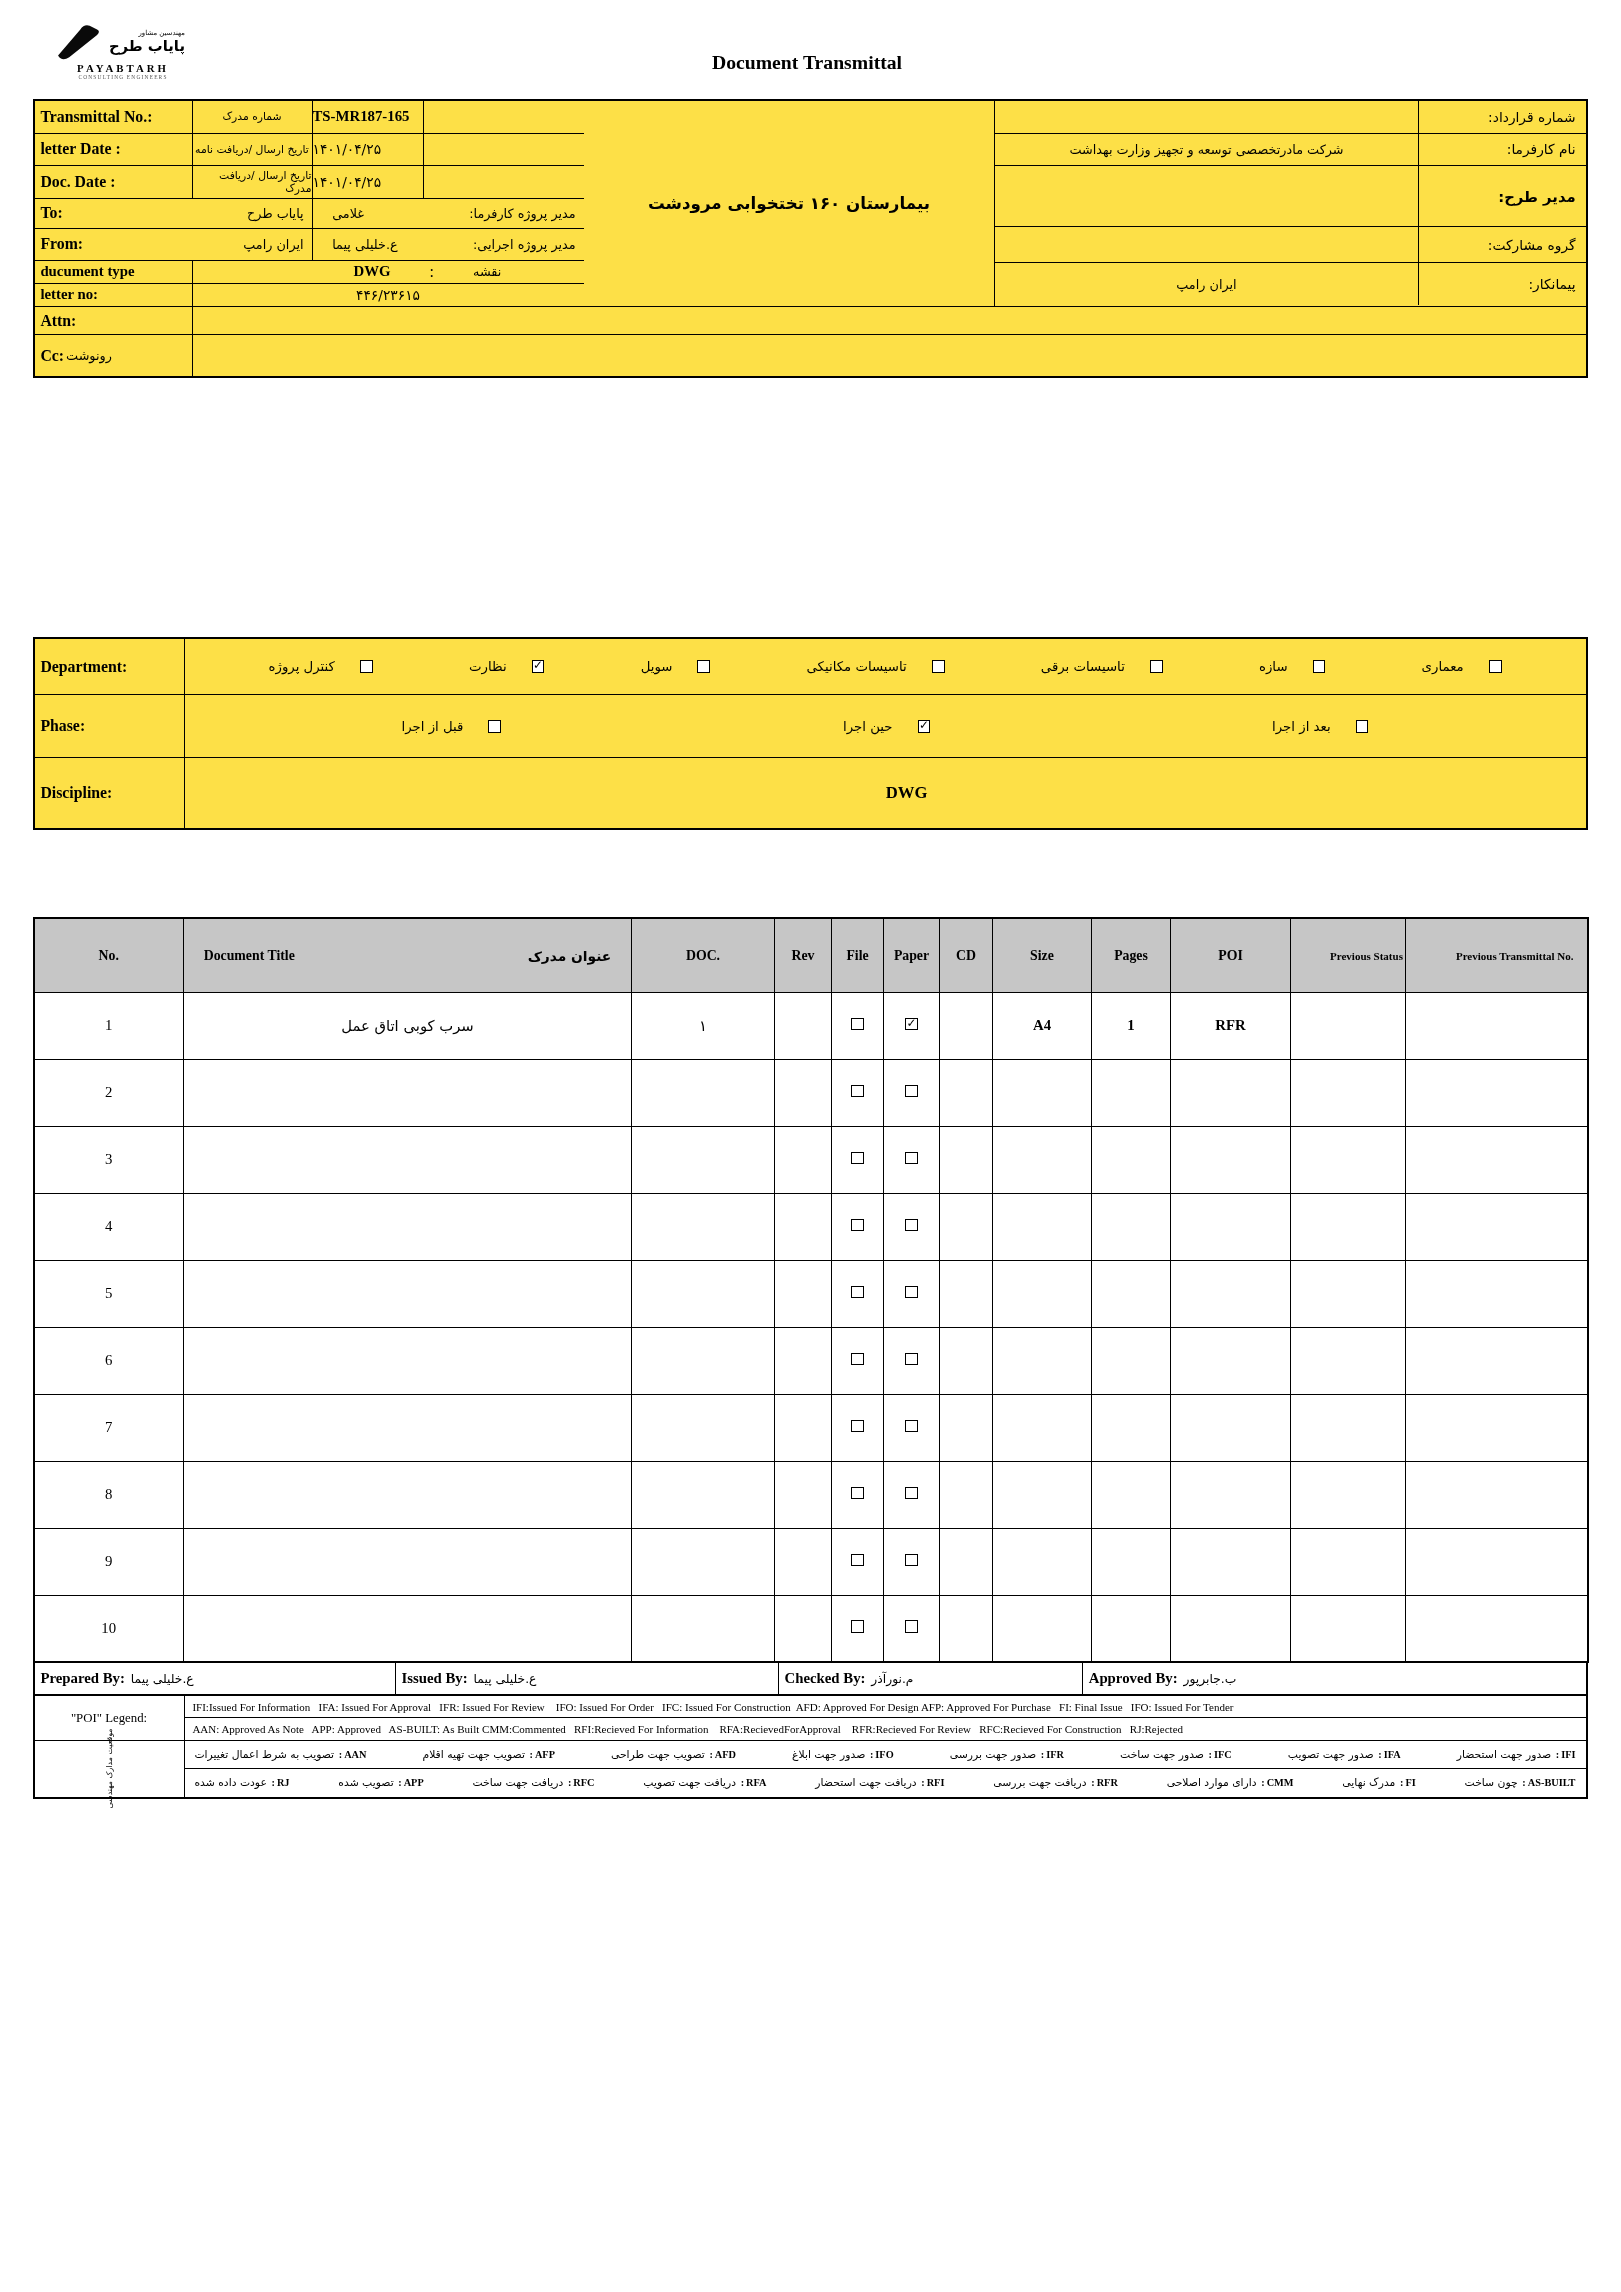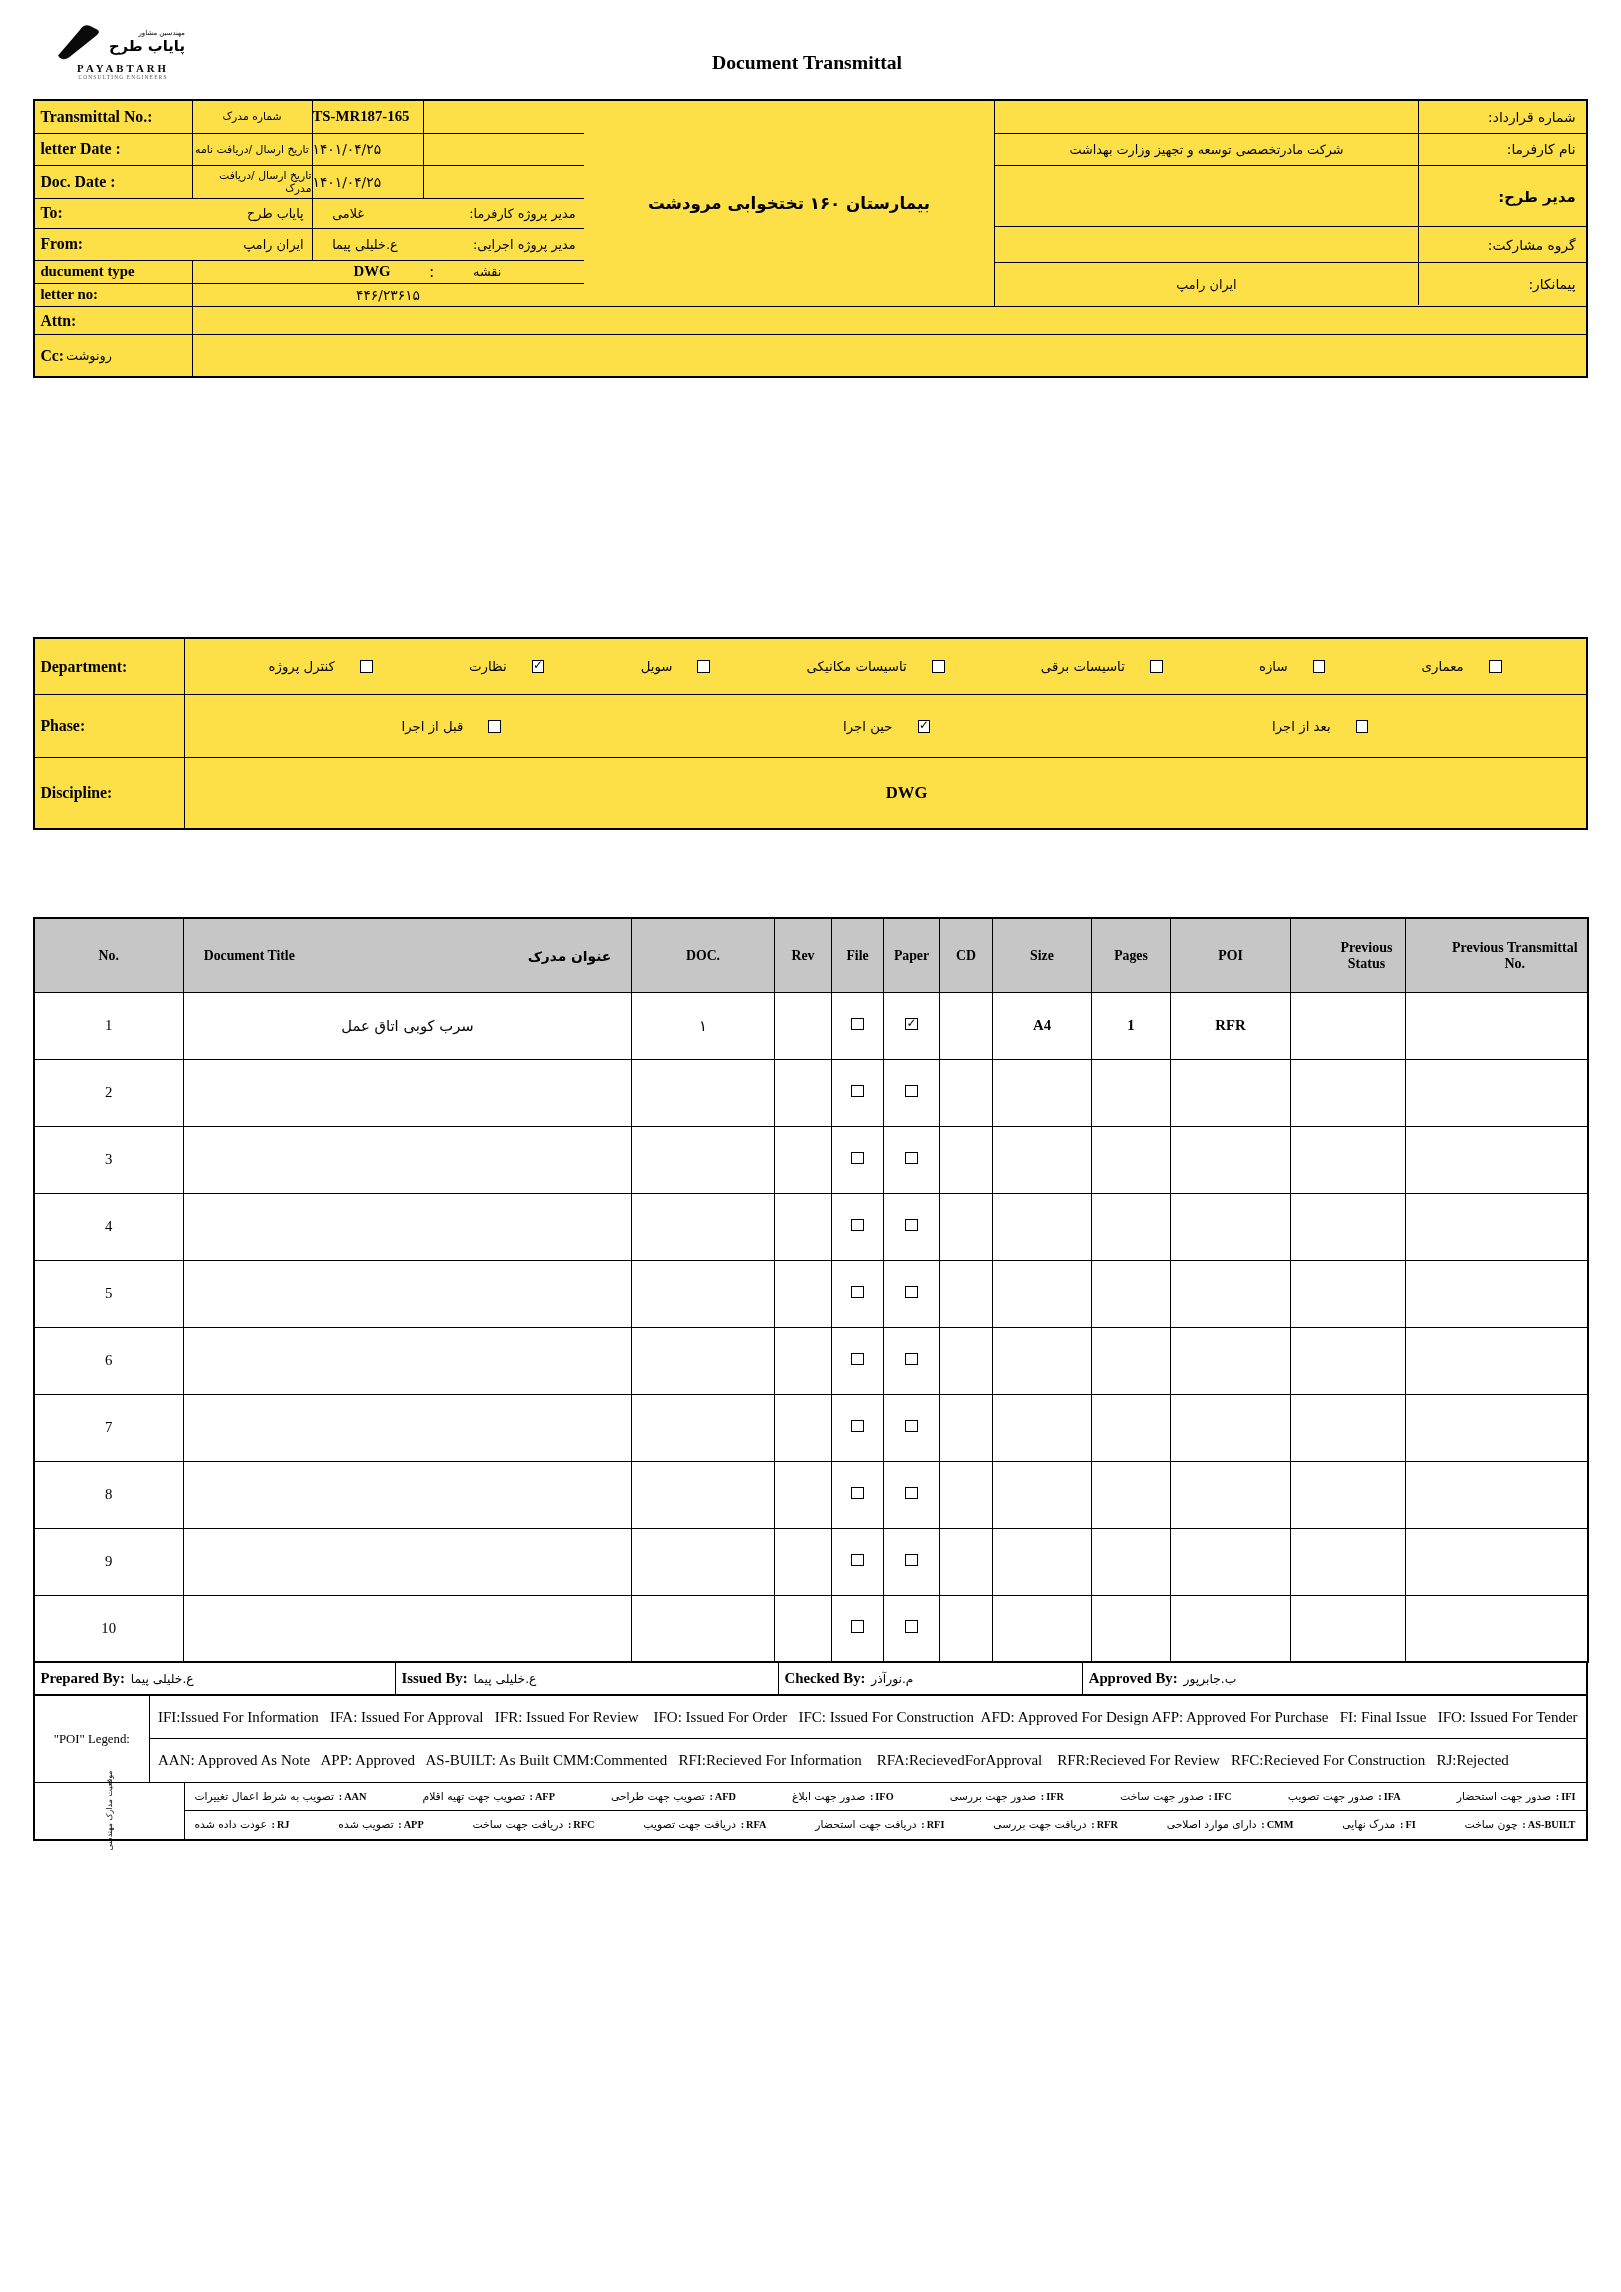--- a/index.html
+++ b/index.html
@@ -70,21 +70,21 @@
   .chk-item { display:inline-flex; align-items:center; gap:25px; }
   .lbl13 { font-size:13.3px; }
   .cb { display:inline-block; width:12.8px; height:12.8px; border:1.5px solid #000; position:relative; background:#fff; flex:none; }
   .cb.checked::after { content:"✓"; position:absolute; left:0; top:-3px; width:100%; text-align:center; font-size:11.8px; font-weight:bold; font-family:"DejaVu Sans",sans-serif; }
 
   
   .doc-section { margin-top:87px; margin-left:32.5px; width:1555px; }
   table.doc { border-collapse:collapse; width:1555px; table-layout:fixed; border:2px solid #000; }
   .doc th, .doc td { border:1px solid #000; text-align:center; vertical-align:middle; overflow:hidden; }
   .doc thead th { background:#c6c6c6; height:74px; font-size:13.8px; font-weight:bold; }
-  .doc thead th.small { font-size:14px;padding-left:37px; }
+  .doc thead th.small { font-size:11px;padding-left:37px; }
   .th-title { display:flex; justify-content:space-between; align-items:center; padding:0 19.7px; }
   .th-title .fa { font-size:13.8px; font-weight:bold; }
   .doc tbody td { height:67px; font-size:14.8px; }
   .c-title { font-size:13.3px; }
   .c-doc { font-size:12.8px; }
   .c-size, .c-pages, .c-poi { font-weight:bold; font-size:13.8px; }
 
   
   .remark { border:2px solid #000; margin-top:-2px; height:165px; padding:5.9px 9.9px; }
   .remark-lbl { font-size:10.8px; }
@@ -95,21 +95,21 @@
   .sig-cell:nth-of-type(2) { width:384px; }
   .sig-cell:nth-of-type(3) { width:305px; }
   .sig-cell:nth-of-type(4) { width:504px; }
   .s15 { font-size:14.8px; }
   .s13 { font-size:12.3px; }
   .legend { border:2px solid #000; margin-top:-2px; }
   .lg-sec { display:flex; border-bottom:1px solid #000; }
   .lg-sec:last-child { border-bottom:none; }
   .lg-lbl { width:150px; border-right:1px solid #000; display:flex; align-items:center; justify-content:center; font-size:12.8px; position:relative; overflow:visible; }
   .lg-rows { flex:1; display:flex; flex-direction:column; }
-  .lg-en { height:43px; border-bottom:1px solid #000; display:flex; align-items:center; padding:0 7.9px; font-size:15px; white-space:pre; }
+  .lg-en { height:22px; border-bottom:1px solid #000; display:flex; align-items:center; padding:0 7.9px; font-size:11px; white-space:pre; }
   .lg-rows .lg-en:last-child, .lg-rows .lg-fa:last-child { border-bottom:none; }
   .lg-fa { height:27.6px; border-bottom:1px solid #000; display:flex; flex-direction:row-reverse; align-items:center; justify-content:space-between; padding:0 9.9px; }
   .fa-item { display:inline-flex; direction:ltr; align-items:center; gap:2px; white-space:nowrap; }
   .fa-item .txt { font-size:10.8px; }
   .fa-item .code { font-size:10.3px; font-weight:bold; font-family:"Liberation Serif",serif; }
   .vtext { display:block; white-space:nowrap; transform:rotate(-90deg); font-size:7.9px; }
 </style>
 </head>
 <body>
 

